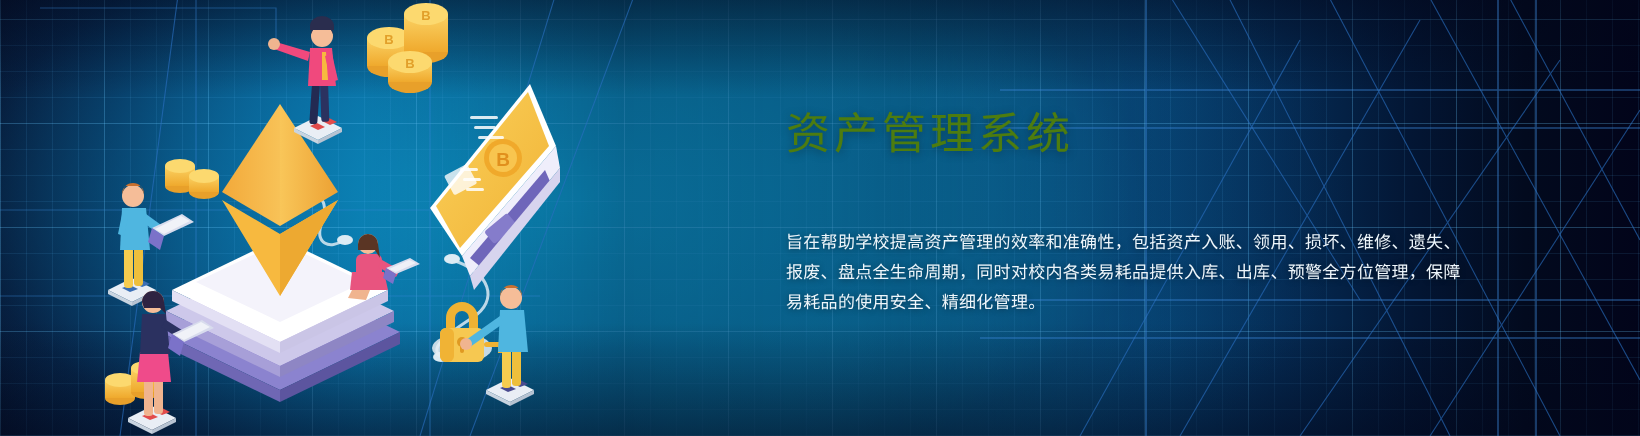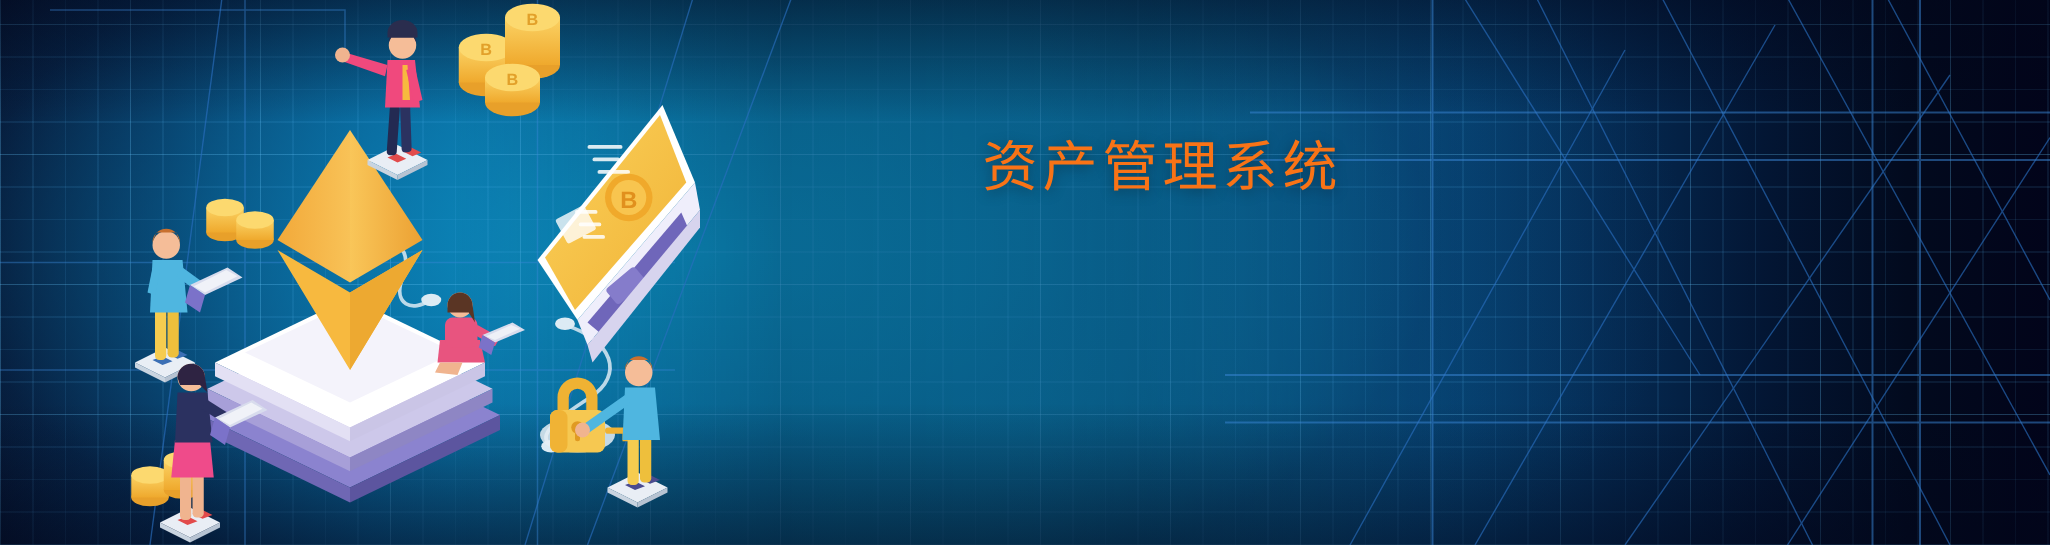--- a/index.html
+++ b/index.html
@@ -69,21 +69,21 @@
   
   .copy{
     position:absolute;left:786px;top:0;width:700px;height:436px;
   }
   .headline{
     position:absolute;top:98px;left:0;
     margin:0;
     font-size:44px;
     font-weight:400;
     letter-spacing:4px;
-    color:#f97316;
+    color:#4d7c0f;
     text-shadow:0 2px 10px rgba(0,0,0,.35);
     white-space:nowrap;
   }
   .desc{
     position:absolute;top:228px;left:0;
     width:678px;
     margin:0;
     font-size:17px;
     line-height:30px;
     color:#eef6fb;
@@ -356,15 +356,16 @@
         <path d="M500 316 l-34 24 4 7 34 -24 Z" fill="#4fb6e0"></path>
         <circle cx="466" cy="344" r="6" fill="#f0b48f"></circle>
         <circle cx="511" cy="298" r="11" fill="#f5bd98"></circle>
         <path d="M500 296 a11 11 0 0 1 22 0 l-3 -8 h-16 Z" fill="#c8702f"></path>
       </g>
     </svg>
   </div>
 
   <div class="copy">
     <h1 class="headline">资产管理系统</h1>
+    <p class="desc">旨在帮助学校提高资产管理的效率和准确性，包括资产入账、领用、损坏、维修、遗失、报废、盘点全生命周期，同时对校内各类易耗品提供入库、出库、预警全方位管理，保障易耗品的使用安全、精细化管理。</p>
   </div>
 
 </div>
 
 </body></html>

